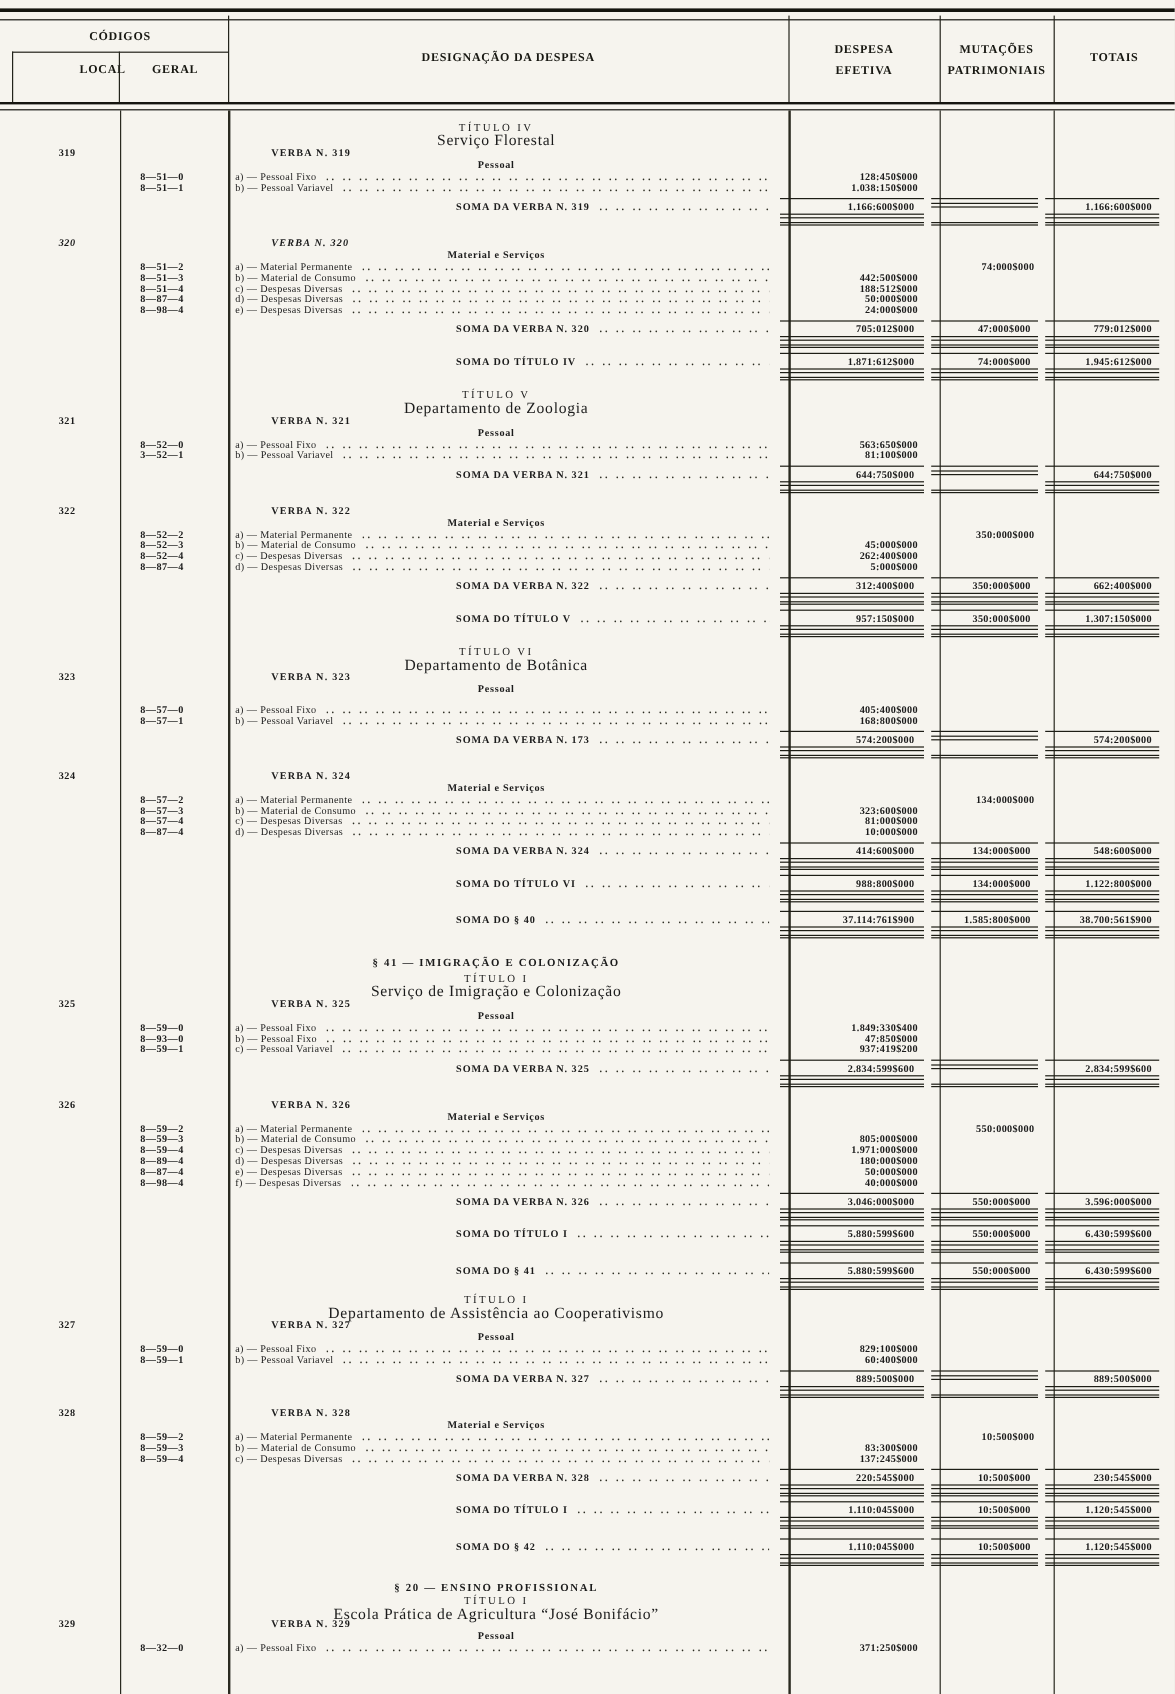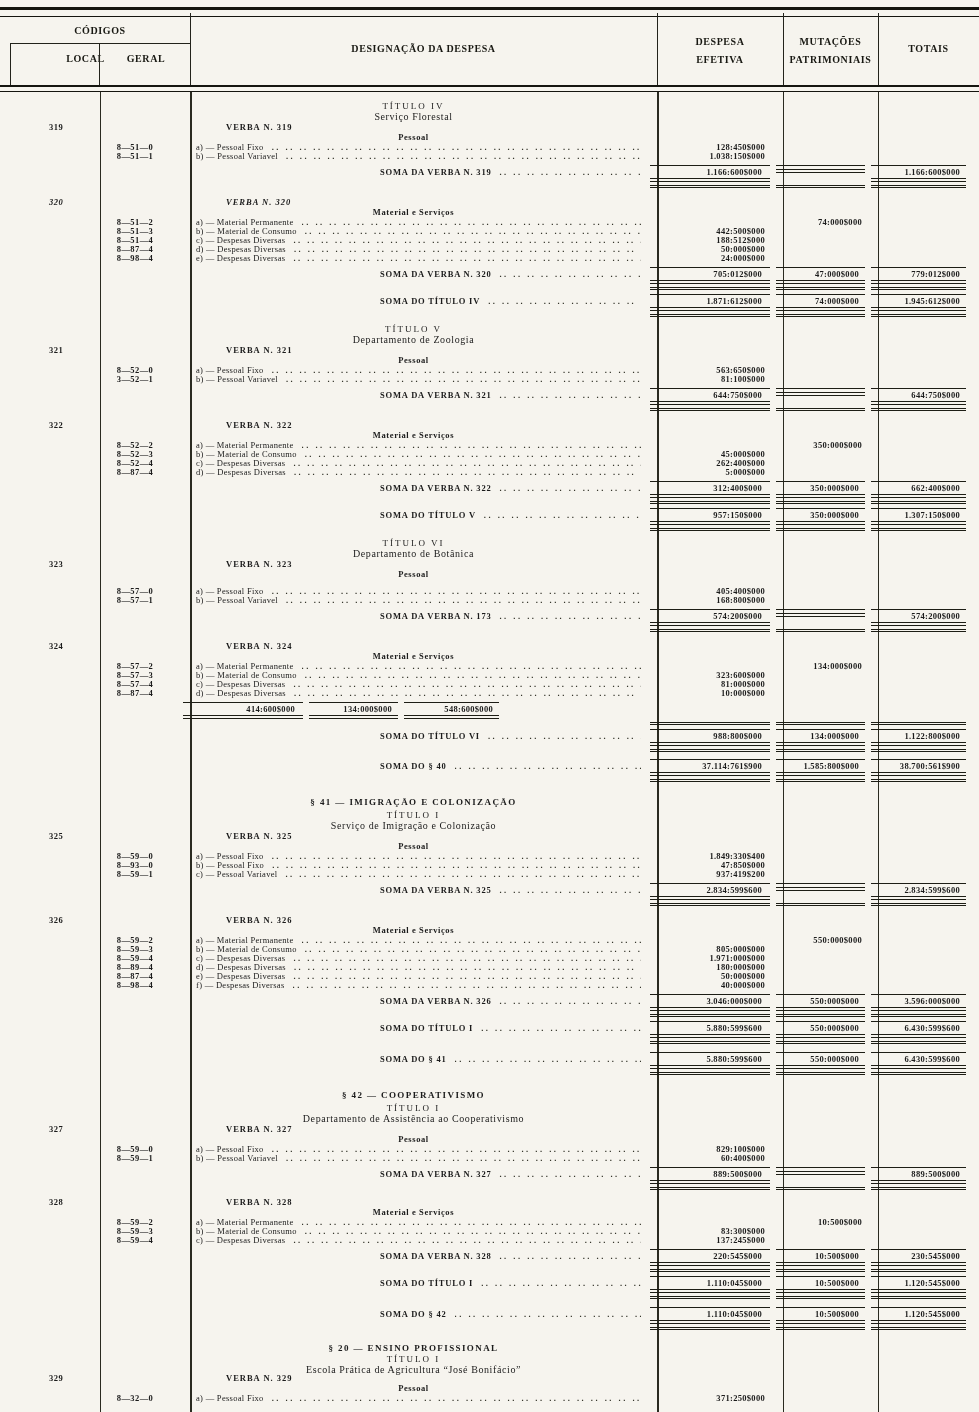--- a/index.html
+++ b/index.html
@@ -51,21 +51,21 @@
   .c-local{width:90px;flex:0 0 90px;text-align:center;padding-left:22px;box-sizing:border-box;font-weight:bold;letter-spacing:.5px;}
   .c-geral{width:90px;flex:0 0 90px;text-align:center;letter-spacing:.4px;font-weight:bold;}
   .c-desig{width:467px;flex:0 0 467px;box-sizing:border-box;}
   .c-amt{box-sizing:border-box;text-align:right;font-weight:bold;letter-spacing:.3px;}
   .c-despesa{width:126px;flex:0 0 126px;padding-right:8px;}
   .c-mut{width:95px;flex:0 0 95px;padding-right:6px;}
   .c-tot{width:101px;flex:0 0 101px;padding-right:6px;}
   
   .row.title{margin-top:6px;}
   .row.title .tline{text-align:center;font-weight:normal;letter-spacing:2px;font-size:9px;line-height:9.5px;}
-  .row.title .tline.sub{letter-spacing:.6px;font-size:10px;}
+  .row.title .tline.sub{letter-spacing:.6px;font-size:13px;}
   .row.section{margin-top:14px;margin-bottom:2px;}
   .row.section .sline{text-align:center;font-weight:bold;letter-spacing:1.4px;font-size:9px;line-height:10px;}
   .row.verba{margin-top:2px;}
   .row.verba .vlabel{padding-left:46px;font-weight:bold;letter-spacing:1px;}
   .row.subhead{margin-top:1px;margin-bottom:1px;}
   .row.subhead .shead{text-align:center;font-weight:bold;letter-spacing:.6px;}
   .row.item .c-desig{display:flex;padding-left:16px;}
   .row.item .ilabel{white-space:nowrap;letter-spacing:.3px;}
   .leader{flex:1 1 auto;overflow:hidden;white-space:nowrap;margin:0 6px 0 8px;color:#2c2c22;font-weight:bold;letter-spacing:2.5px;}
   .leader::after{content:".. .. .. .. .. .. .. .. .. .. .. .. .. .. .. .. .. .. .. .. .. .. .. .. .. .. .. .. .. .. .. ..";}
@@ -571,20 +571,24 @@
           <span class="ilabel">d) — Despesas Diversas</span>
           <span class="leader"></span>
         </div>
         <div class="c-amt c-despesa">10:000$000</div>
         <div class="c-amt c-mut"></div>
         <div class="c-amt c-tot"></div>
       </div>
       <div class="row soma">
         <div class="c-local"></div>
         <div class="c-geral"></div>
+        <div class="c-desig">
+          <span class="slabel">SOMA DA VERBA N. 324</span>
+          <span class="leader"></span>
+        </div>
         <div class="c-amt c-despesa">414:600$000</div>
         <div class="c-amt c-mut">134:000$000</div>
         <div class="c-amt c-tot">548:600$000</div>
       </div>
       <div class="row xrule">
         <div class="spacer-l"></div>
         <div class="spacer-l"></div>
         <div class="spacer-desig"></div>
         <div class="xr x-despesa"></div>
         <div class="xr x-mut"></div>
@@ -838,27 +842,20 @@
         <div class="c-amt c-mut">550:000$000</div>
         <div class="c-amt c-tot">6.430:599$600</div>
       </div>
       <div class="row xrule">
         <div class="spacer-l"></div>
         <div class="spacer-l"></div>
         <div class="spacer-desig"></div>
         <div class="xr x-despesa"></div>
         <div class="xr x-mut"></div>
         <div class="xr x-tot"></div>
-      </div>
-      <div class="row section" style="margin-top: 15px;">
-        <div class="c-local"></div>
-        <div class="c-geral"></div>
-        <div class="c-desig">
-          <div class="sline">§ 42 — COOPERATIVISMO</div>
-        </div>
       </div>
       <div class="row title" style="margin-top: 4px;">
         <div class="c-local"></div>
         <div class="c-geral"></div>
         <div class="c-desig">
           <div class="tline">TÍTULO I</div>
           <div class="tline sub">Departamento de Assistência ao Cooperativismo</div>
         </div>
       </div>
       <div class="row verba">

